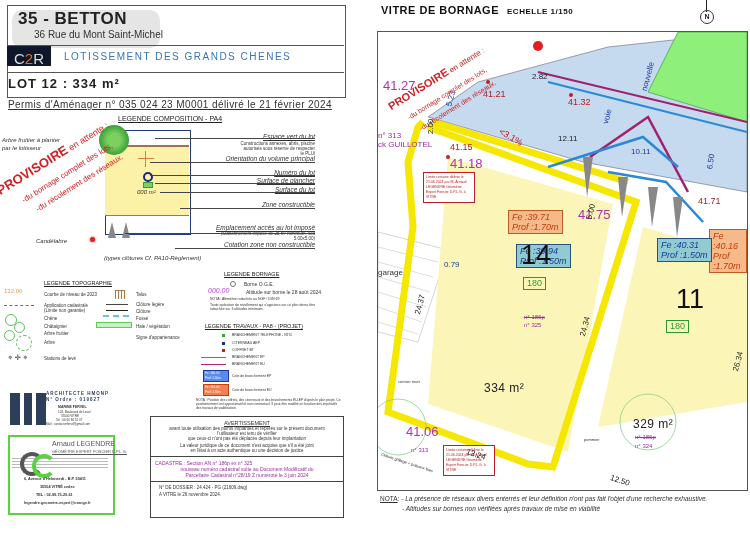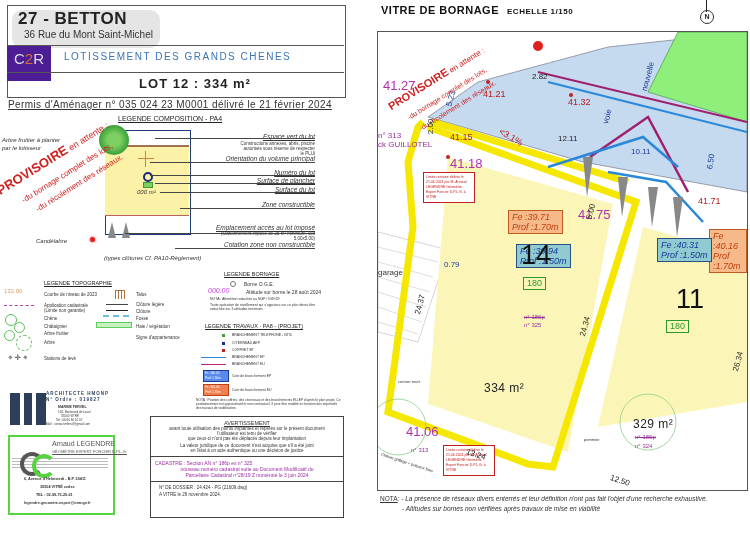--- a/index.html
+++ b/index.html
@@ -1,27 +1,27 @@
 <!DOCTYPE html>
 <html><head>
 <meta charset="utf-8">
 <style>
   html,body{margin:0;padding:0;background:#fff;}
   body{width:750px;height:533px;position:relative;overflow:hidden;font-family:"Liberation Sans",sans-serif;color:#222;}
   .abs{position:absolute;}
   
   .hdr-box{left:7px;top:5px;width:337px;height:91px;border:1px solid #555;background:#fff;}
   .city{left:18px;top:9px;font-size:17px;font-weight:bold;color:#222;letter-spacing:0.5px;}
-  .addr{left:24px;top:29px;font-size:10px;color:#333;}
+  .addr{left:34px;top:29px;font-size:10px;color:#333;}
   .watermark{left:12px;top:10px;width:148px;height:38px;background:rgba(180,180,180,0.35);border-radius:10px;}
-  .c2r{left:7px;top:45px;width:44px;height:36px;background:#4c1d95;color:#ddd;font-size:15px;text-align:center;line-height:27px;}
+  .c2r{left:7px;top:45px;width:44px;height:21px;background:#0f172a;color:#ddd;font-size:15px;text-align:center;line-height:27px;}
   .c2r b{color:#d07030;font-weight:normal;}
   .lotis{left:64px;top:51px;font-size:10px;color:#3a74b5;letter-spacing:1.5px;}
   .lotline{left:7px;top:72px;width:337px;border-top:1px solid #555;}
-  .lottitle{left:16px;top:76px;width:358px;text-align:center;font-size:13px;font-weight:bold;letter-spacing:1px;}
+  .lottitle{left:8px;top:76px;width:358px;text-align:left;font-size:13px;font-weight:bold;letter-spacing:1px;}
   .permis{left:8px;top:99px;font-size:10px;color:#333;letter-spacing:0.4px;text-decoration:underline;}
   .leg-title{font-size:7px;text-decoration:underline;color:#222;}
   .small{font-size:6px;color:#333;}
   .tiny{font-size:4.5px;color:#333;}
   .comp-box{left:105px;top:130px;width:84px;height:103px;border:1px solid #1f3d7a;background:#fff;}
   .comp-yellow{left:105px;top:145px;width:84px;height:68px;background:#fbf2a8;border-top:2px solid #a07050;border-bottom:1px solid #c06060;}
   .prov{left:-6px;top:185px;transform:rotate(-32deg);transform-origin:left top;color:#d02020;font-size:13px;font-weight:bold;}
   .prov span{font-weight:normal;font-size:9px;}
   .prov2{left:20px;top:197px;transform:rotate(-32deg);transform-origin:left top;color:#d02020;font-size:8px;}
   .prov3{left:34px;top:206px;transform:rotate(-32deg);transform-origin:left top;color:#d02020;font-size:8px;}
@@ -45,21 +45,21 @@
   .alt{color:#b030b0;font-size:13px;}
   .altr{color:#b02020;font-size:9px;}
   .dim{font-size:8px;color:#222;}
   .redbox{border:1px solid #c02020;color:#c02020;font-size:3.5px;line-height:5px;background:#fff;padding:2px;width:46px;}
 </style>
 </head>
 <body>
 
 <div class="abs hdr-box"></div>
 <div class="abs watermark"></div>
-<div class="abs city">27 - BETTON</div>
+<div class="abs city">35 - BETTON</div>
 <div class="abs addr">36 Rue du Mont Saint-Michel</div>
 <div class="abs c2r">C<b>2</b>R</div>
 <div class="abs lotline" style="top:45px"></div>
 <div class="abs lotis">LOTISSEMENT  DES  GRANDS  CHENES</div>
 <div class="abs lotline"></div>
 <div class="abs lottitle">LOT  12  :  334 m²</div>
 <div class="abs permis">Permis d'Aménager n° 035 024 23 M0001 délivré le 21 février 2024</div>
 
 <div class="abs leg-title" style="left:118px;top:115px">LEGENDE COMPOSITION - PA4</div>
 <div class="abs comp-box"></div>
@@ -255,21 +255,21 @@
   <div class="abs" style="left:20px;top:347px;font-size:4px;color:#333">cerisier mort</div>
   <div class="abs" style="left:206px;top:405px;font-size:4px;color:#333">pommier</div>
   <div class="abs" style="left:2px;top:428px;font-size:4px;color:#333;transform:rotate(18deg)">Clôture grillage + poteaux bois</div>
 
   <div class="abs redbox" style="left:45px;top:140px">Limite certaine définie le 21.06.2024 par M. Arnaud LEGENDRE Géomètre Expert Foncier D.P.L.G. à VITRE</div>
   <div class="abs redbox" style="left:65px;top:413px">Limite certaine définie le 21.06.2024 par M. Arnaud LEGENDRE Géomètre Expert Foncier D.P.L.G. à VITRE</div>
 
   <div class="abs alt" style="left:5px;top:46px">41.27</div>
   <div class="abs altr" style="left:105px;top:57px">41.21</div>
   <div class="abs altr" style="left:190px;top:65px">41.32</div>
-  <div class="abs altr" style="left:72px;top:100px">41.15</div>
+  <div class="abs altr" style="left:72px;top:110px">41.15</div>
   <div class="abs alt" style="left:72px;top:124px">41.18</div>
   <div class="abs alt" style="left:200px;top:175px">41.75</div>
   <div class="abs altr" style="left:320px;top:164px">41.71</div>
   <div class="abs alt" style="left:28px;top:392px">41.06</div>
 
   <div class="abs dim" style="left:45px;top:90px;transform:rotate(-90deg)">2.00</div>
   <div class="abs dim" style="left:154px;top:40px">2.82</div>
   <div class="abs dim" style="left:65px;top:62px;transform:rotate(-75deg);color:#1a3a9a">5.23</div>
   <div class="abs dim" style="left:180px;top:102px">12.11</div>
   <div class="abs dim" style="left:253px;top:115px;color:#1a3a9a">10.11</div>

